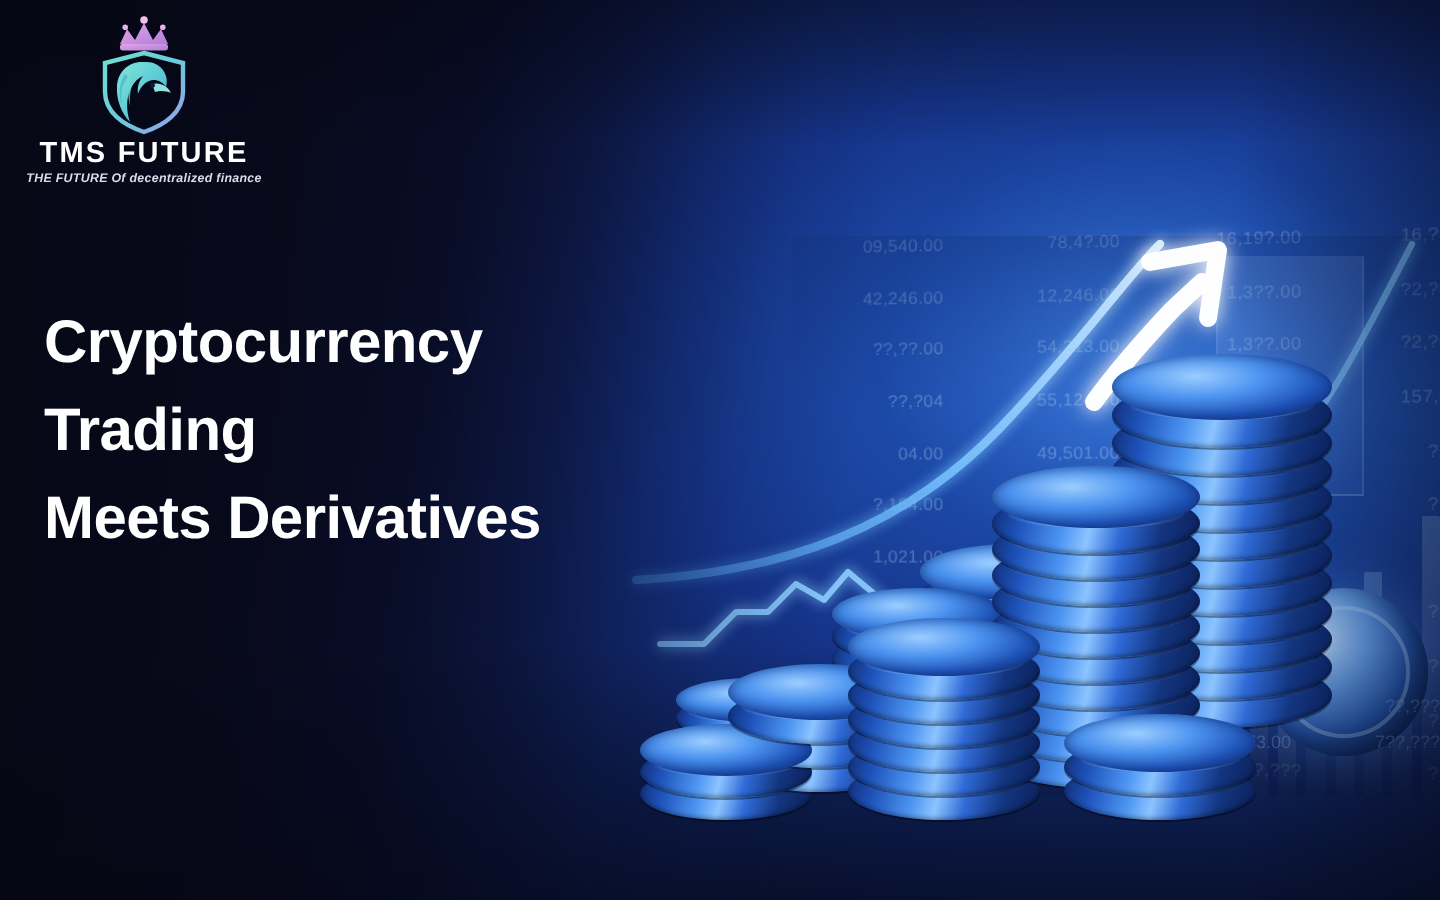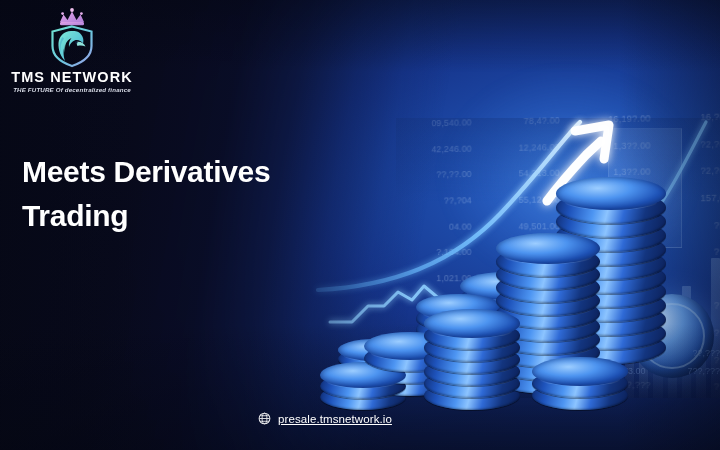--- a/index.html
+++ b/index.html
@@ -401,33 +401,26 @@
 
       <path d="M31,25 C24,25 19,30 18.5,37 C18,44 21,51 25,55 C23,49 23,43 25.5,38 C27,35 29,33 31.5,32
                C29.5,34.5 28.5,37.5 29,41 C30,38 32,35.5 34.5,34.5 C37.5,33.3 41,34.5 43,37.5
                C44.5,33 42,27.5 37,25.6 C35,24.9 33,25 31,25 Z" fill="url(#maneG)"></path>
       <path d="M22.5,31 C19.5,35 19,41.5 21,47 C20,41 21,36 24,32.5 Z" fill="#55b9cf" opacity="0.85"></path>
       <path d="M27,30 C24,34.5 23.5,41 25,47 C24.5,41 26,35 28.5,31.5 Z" fill="#6ad3cf" opacity="0.8"></path>
 
       <path d="M36,36 C40,35 44,37 45.5,40.5 C43,39.5 40,39.2 37.5,40 Z" fill="#8fe3dc"></path>
       <circle cx="36.2" cy="36.6" r="1.25" fill="#0d1b3a"></circle>
     </svg>
-    <div class="logo-name">TMS NETWORK</div>
+    <div class="logo-name">TMS FUTURE</div>
     <div class="logo-tag">THE FUTURE Of decentralized finance</div>
   </div>
 
   <div class="headline">
+    <span class="line">Cryptocurrency</span>
+    <span class="line">Trading</span>
     <span class="line">Meets Derivatives</span>
-    <span class="line">Trading</span>
   </div>
 
   <div class="footer">
-    <a class="url url-2" href="#">
-      <svg class="globe" viewBox="0 0 16 16">
-        <circle cx="8" cy="8" r="6.6" fill="none" stroke="#ffffff" stroke-width="1.25"></circle>
-        <ellipse cx="8" cy="8" rx="3" ry="6.6" fill="none" stroke="#ffffff" stroke-width="1.1"></ellipse>
-        <path d="M1.6,8 H14.4 M2.7,4.6 H13.3 M2.7,11.4 H13.3" stroke="#ffffff" stroke-width="1.1" fill="none"></path>
-      </svg>
-      <span>presale.tmsnetwork.io</span>
-    </a>
   </div>
 
 </div>
 
 </body></html>

